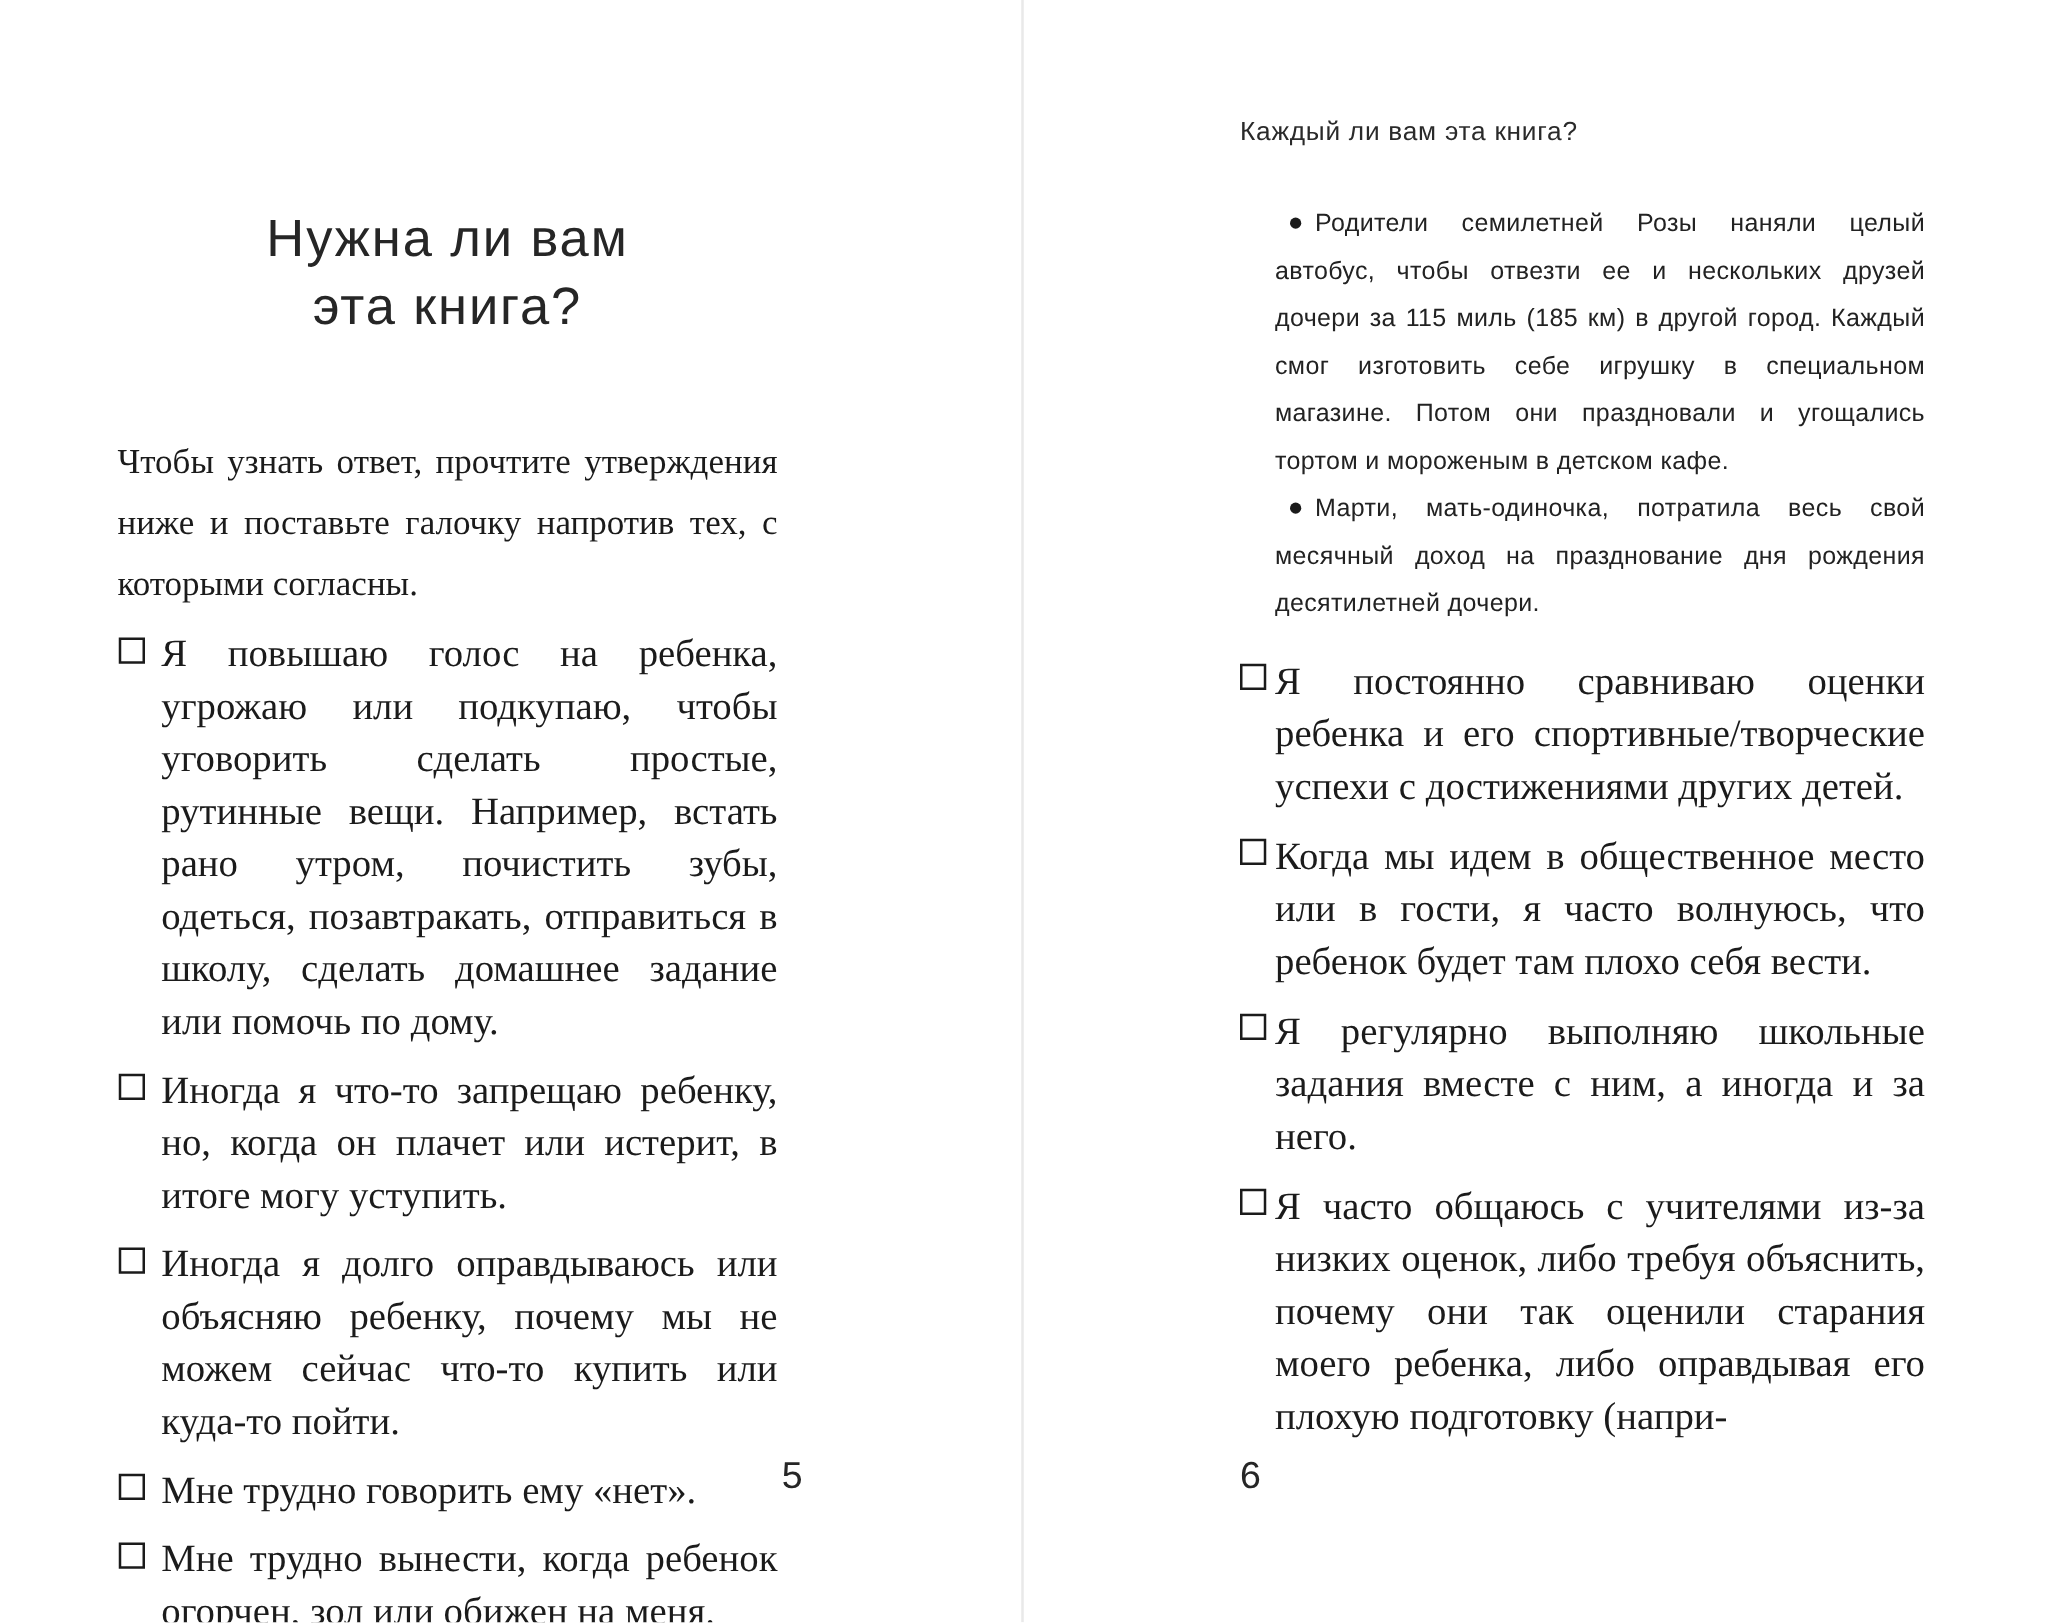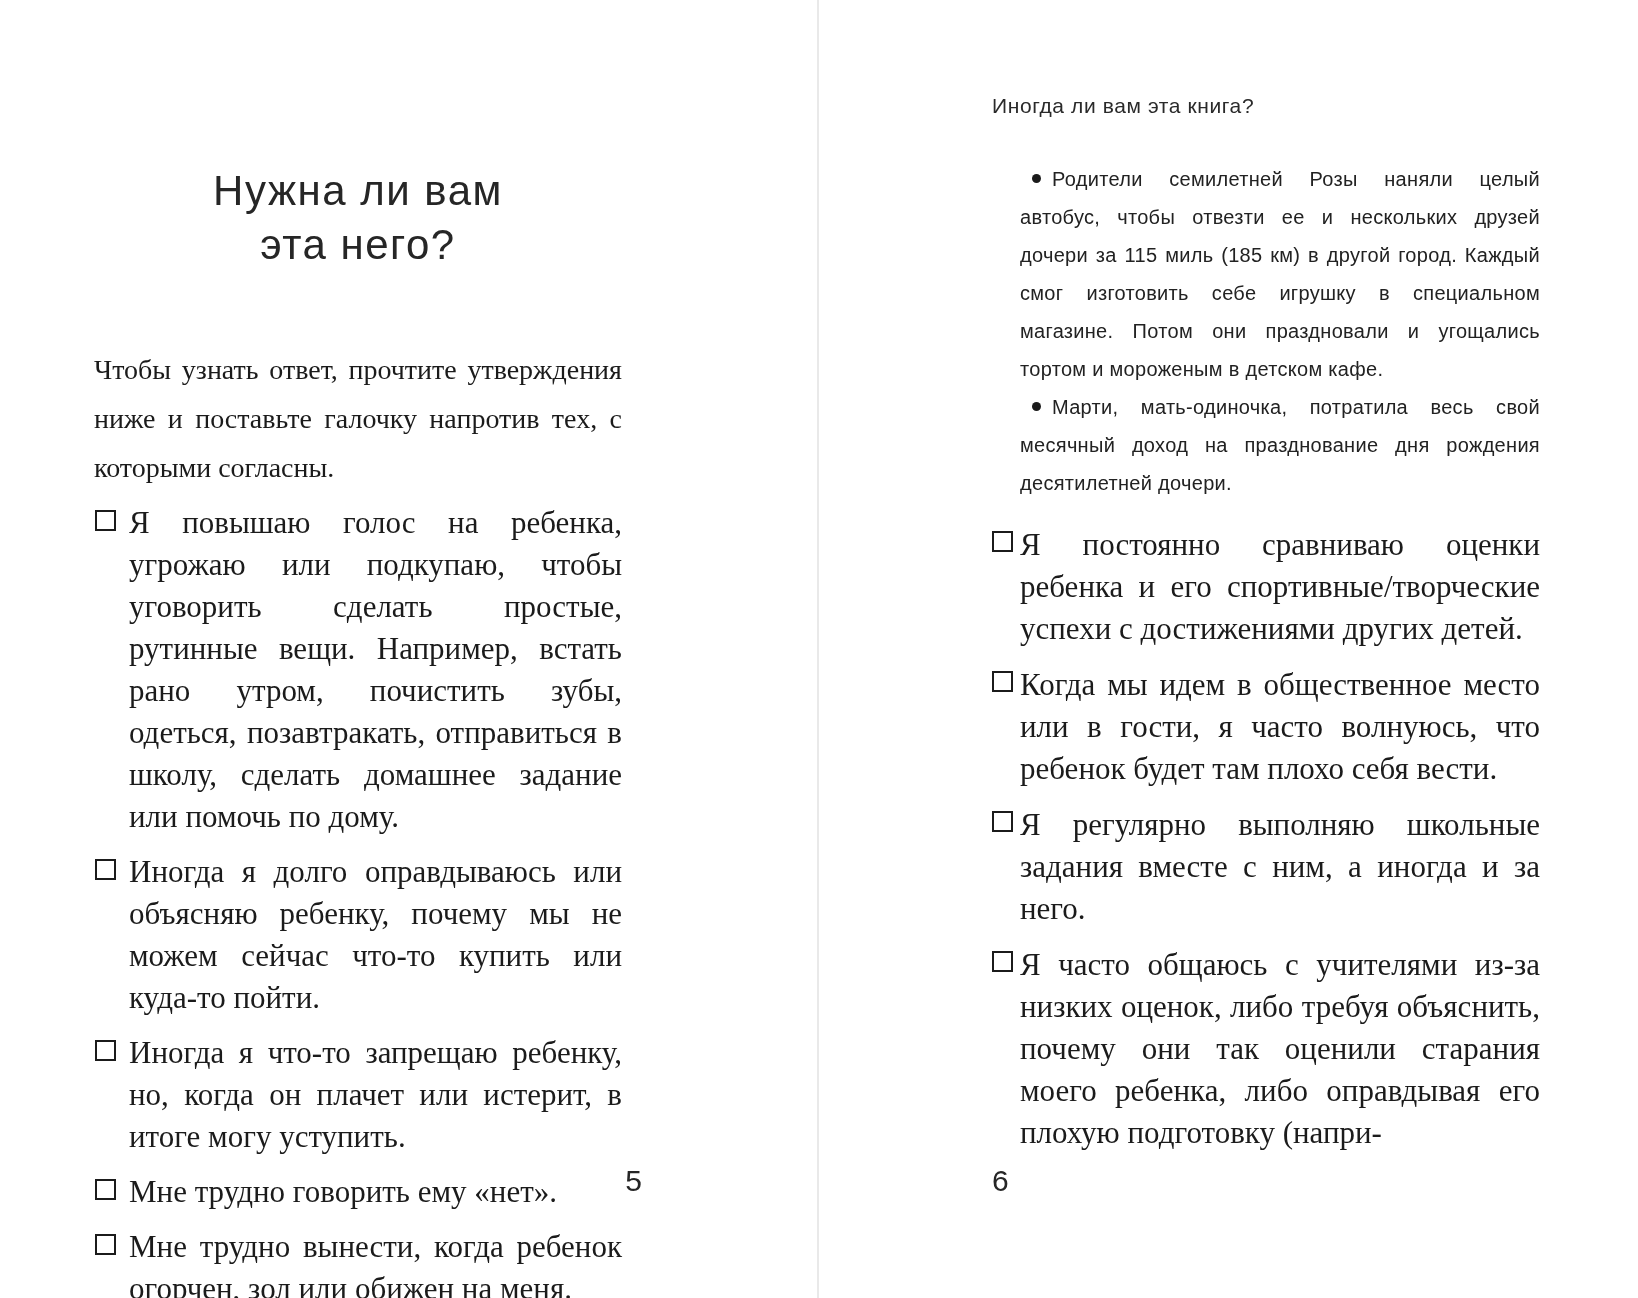--- a/index.html
+++ b/index.html
@@ -130,57 +130,57 @@
   .right-col .check-item .checkbox { left: 0; top: 7px; }
 </style>
 </head>
 <body>
 
 <div class="canvas">
 
   <section class="page left">
     <h1 class="title">
       <span class="title-line">Нужна ли вам</span>
-      <span class="title-line">эта него?</span>
+      <span class="title-line">эта книга?</span>
     </h1>
 
     <div class="left-col">
       <p class="intro">Чтобы узнать ответ, прочтите утверждения ниже и поставьте галочку напротив тех, с которыми согласны.</p>
 
       <ul class="checklist">
         <li class="check-item">
           <span class="checkbox"></span>
           <span class="check-text">Я повышаю голос на ребенка, угрожаю или подкупаю, чтобы уговорить сделать простые, рутинные вещи. Например, встать рано утром, почистить зубы, одеться, позавтракать, отправиться в школу, сделать домашнее задание или помочь по дому.</span>
         </li>
         <li class="check-item">
           <span class="checkbox"></span>
+          <span class="check-text">Иногда я что-то запрещаю ребенку, но, когда он плачет или истерит, в итоге могу уступить.</span>
+        </li>
+        <li class="check-item">
+          <span class="checkbox"></span>
           <span class="check-text">Иногда я долго оправдываюсь или объясняю ребенку, почему мы не можем сейчас что-то купить или куда-то пойти.</span>
-        </li>
-        <li class="check-item">
-          <span class="checkbox"></span>
-          <span class="check-text">Иногда я что-то запрещаю ребенку, но, когда он плачет или истерит, в итоге могу уступить.</span>
         </li>
         <li class="check-item">
           <span class="checkbox"></span>
           <span class="check-text">Мне трудно говорить ему «нет».</span>
         </li>
         <li class="check-item">
           <span class="checkbox"></span>
           <span class="check-text">Мне трудно вынести, когда ребенок огорчен, зол или обижен на меня.</span>
         </li>
       </ul>
     </div>
 
     <div class="page-num num-left">5</div>
   </section>
 
   <div class="divider"></div>
 
   <section class="page right">
-    <div class="running-header">Иногда ли вам эта книга?</div>
+    <div class="running-header">Каждый ли вам эта книга?</div>
 
     <div class="right-col">
       <ul class="bullets">
         <li class="bullet-item">
           <span class="bullet-dot"></span>
           <span class="bullet-text">Родители семилетней Розы наняли целый автобус, чтобы отвезти ее и нескольких друзей дочери за 115 миль (185 км) в другой город. Каждый смог изготовить себе игрушку в специальном магазине. Потом они праздновали и угощались тортом и мороженым в детском кафе.</span>
         </li>
         <li class="bullet-item">
           <span class="bullet-dot"></span>
           <span class="bullet-text">Марти, мать-одиночка, потратила весь свой месячный доход на празднование дня рождения десятилетней дочери.</span>

